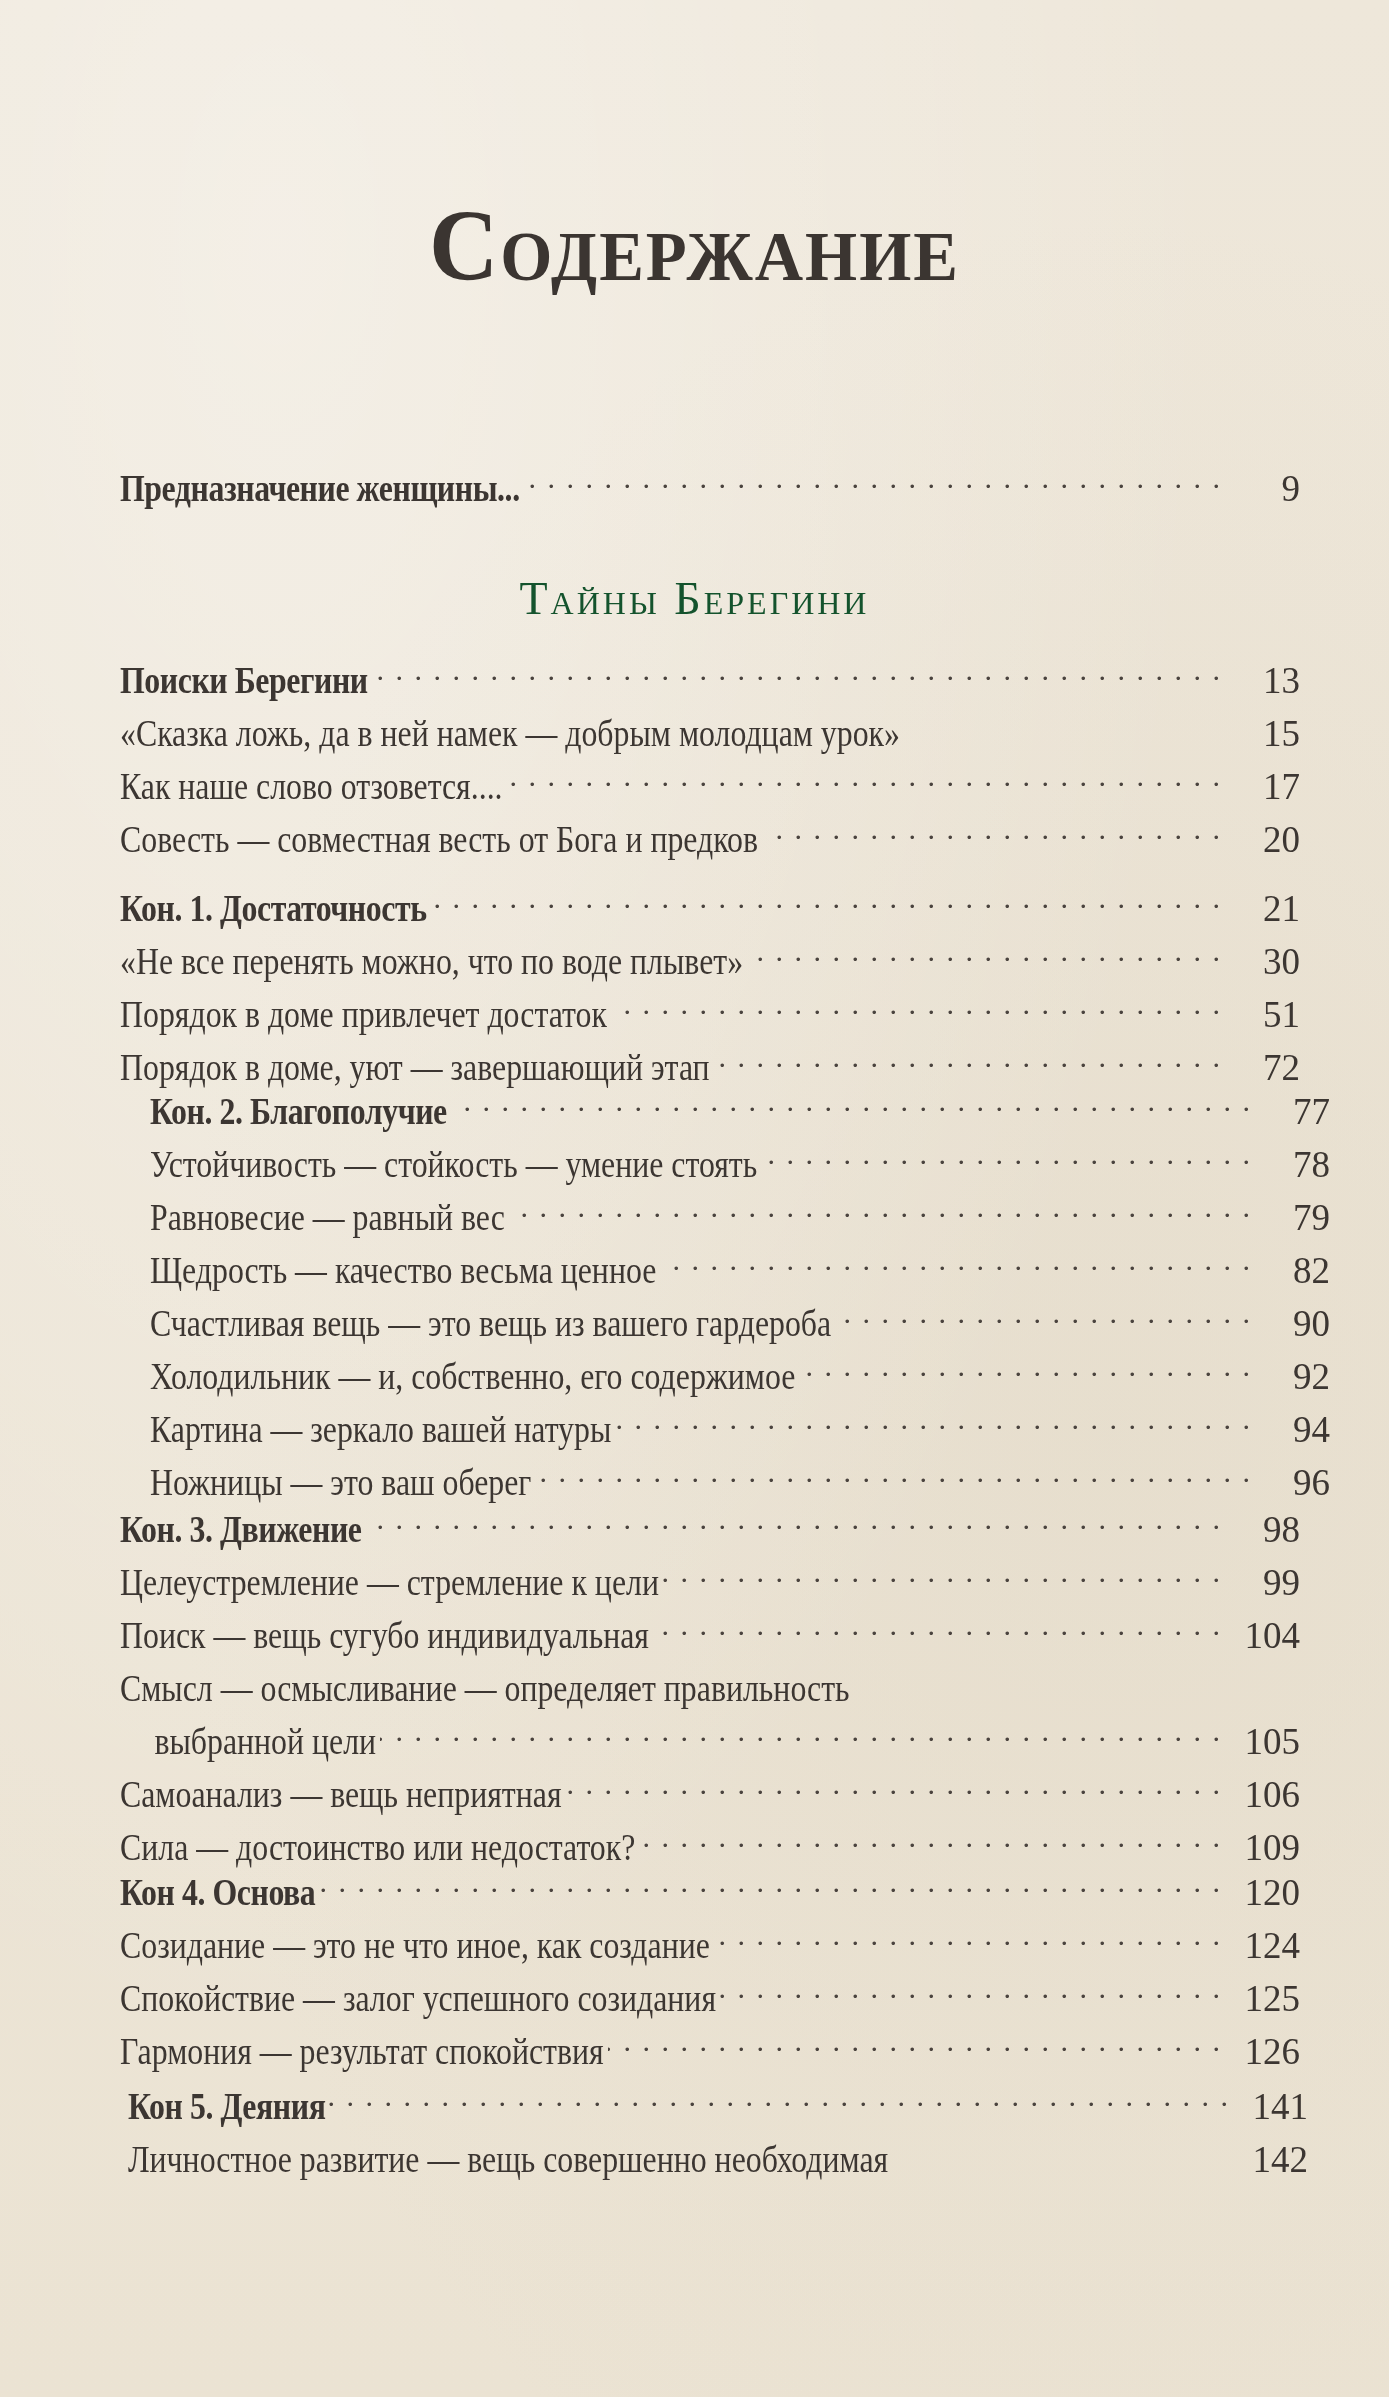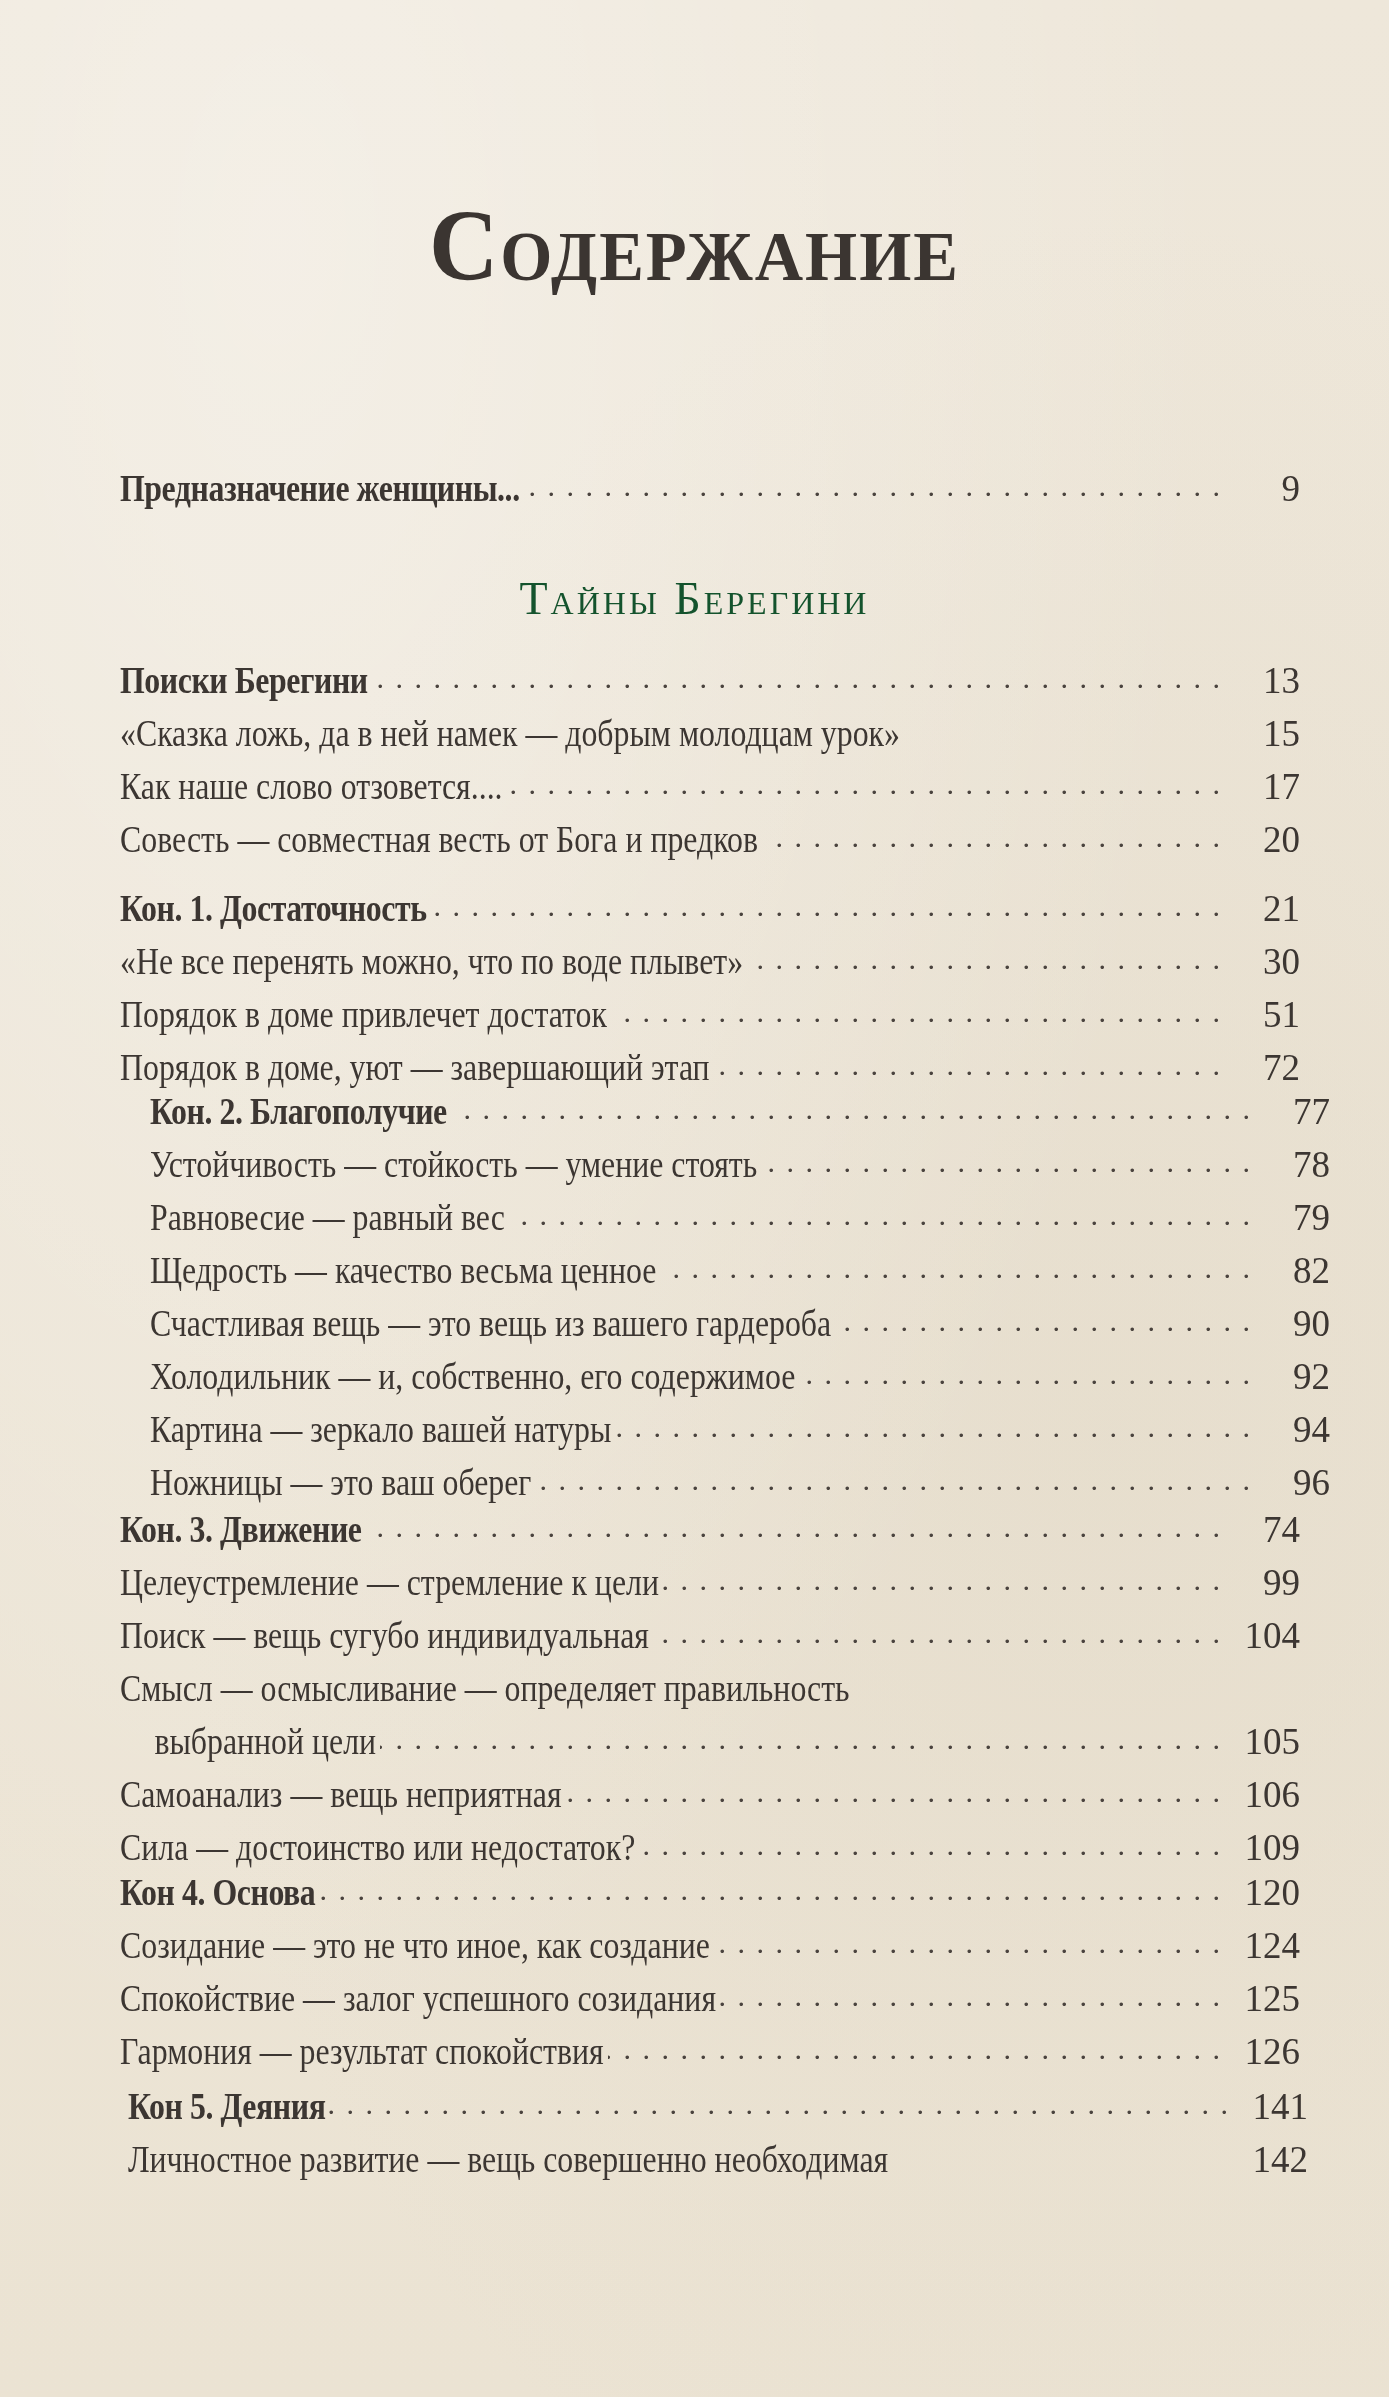--- a/index.html
+++ b/index.html
@@ -40,21 +40,21 @@
     color: #3b3531;
     transform: scaleY(1.05);
   }
   .toc {
     position: absolute;
     left: 120px;
     width: 1180px;
   }
   .row {
     display: flex;
-    align-items: flex-end;
+    align-items: center;
     height: 53px;
     font-size: 37px;
     line-height: 53px;
     color: #3c3632;
     white-space: nowrap;
   }
   .row .label {
     flex: 0 0 auto;
     transform-origin: left center;
   }
@@ -204,21 +204,21 @@
       <span class="label" style="display: inline-block; transform: scaleX(0.86); margin-right: -62.02px;">Ножницы — это ваш оберег</span>
       <span class="dots"></span>
       <span class="page-num">96</span>
     </div>
   </div>
 
   <div class="toc" style="top:1503px;">
     <div class="row bold">
       <span class="label" style="display: inline-block; transform: scaleX(0.86); margin-right: -39.34px;">Кон. 3. Движение</span>
       <span class="dots"></span>
-      <span class="page-num">74</span>
+      <span class="page-num">98</span>
     </div>
     <div class="row">
       <span class="label" style="display: inline-block; transform: scaleX(0.86); margin-right: -87.78px;">Целеустремление — стремление к цели</span>
       <span class="dots"></span>
       <span class="page-num">99</span>
     </div>
     <div class="row">
       <span class="label" style="display: inline-block; transform: scaleX(0.86); margin-right: -86.1px;">Поиск — вещь сугубо индивидуальная</span>
       <span class="dots"></span>
       <span class="page-num">104</span>

